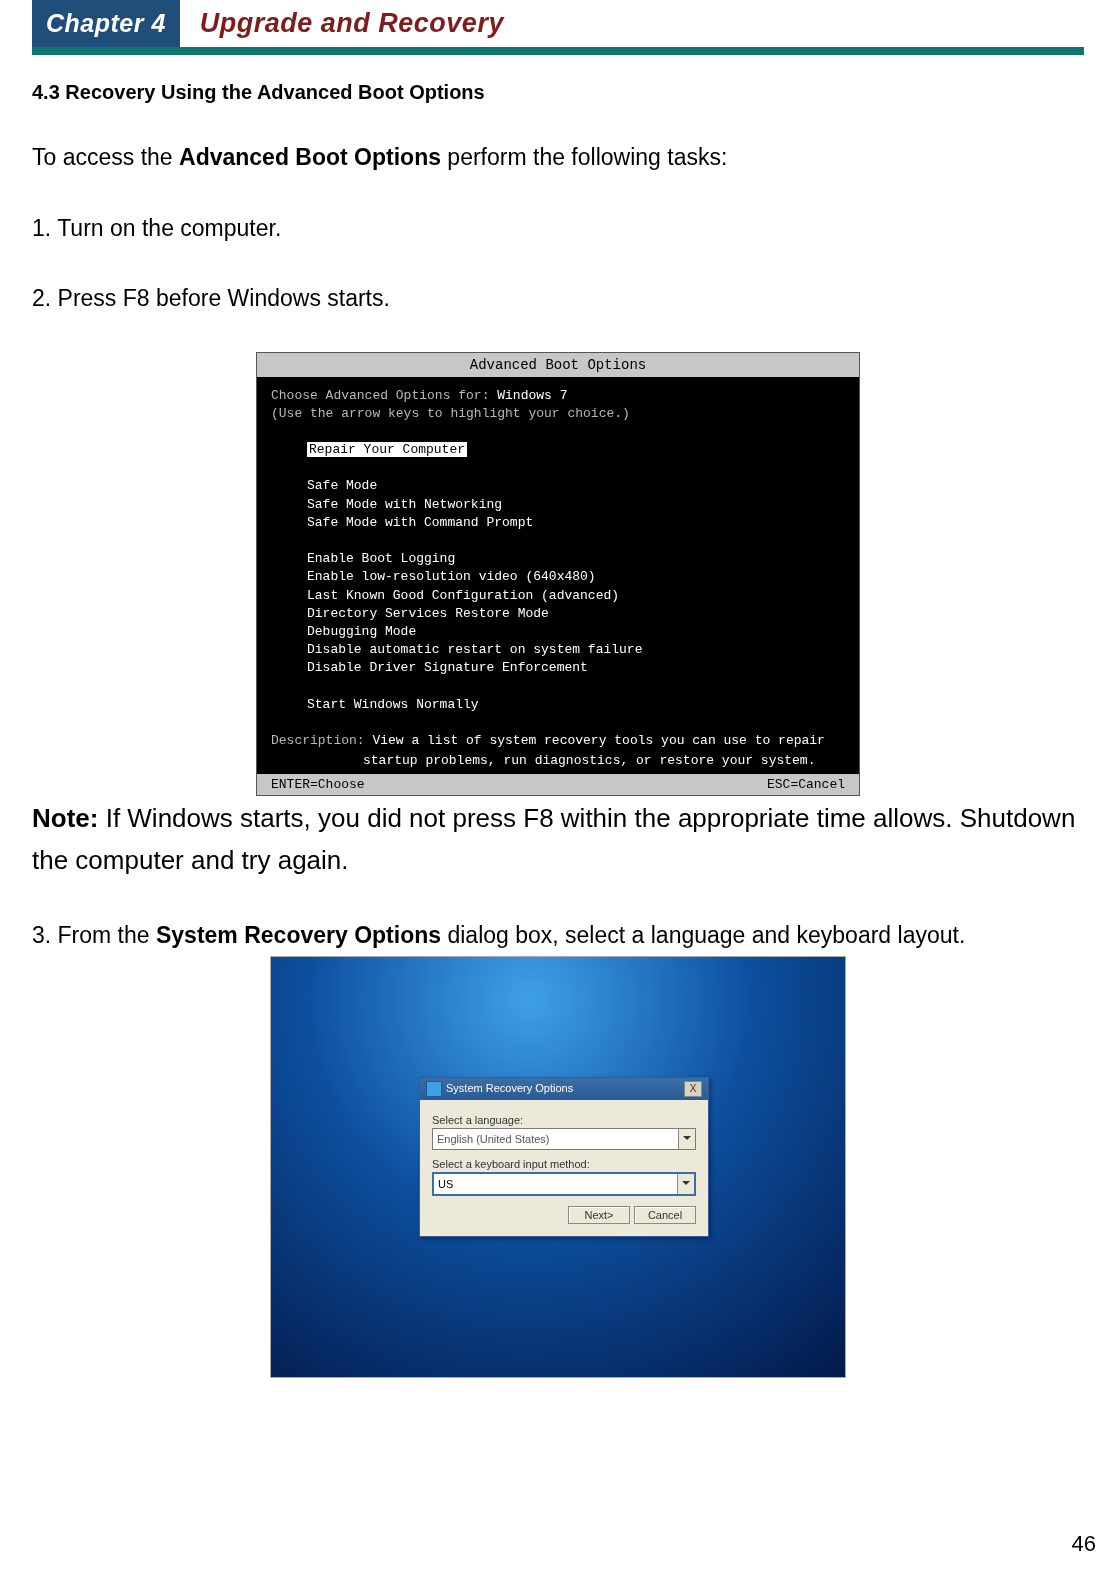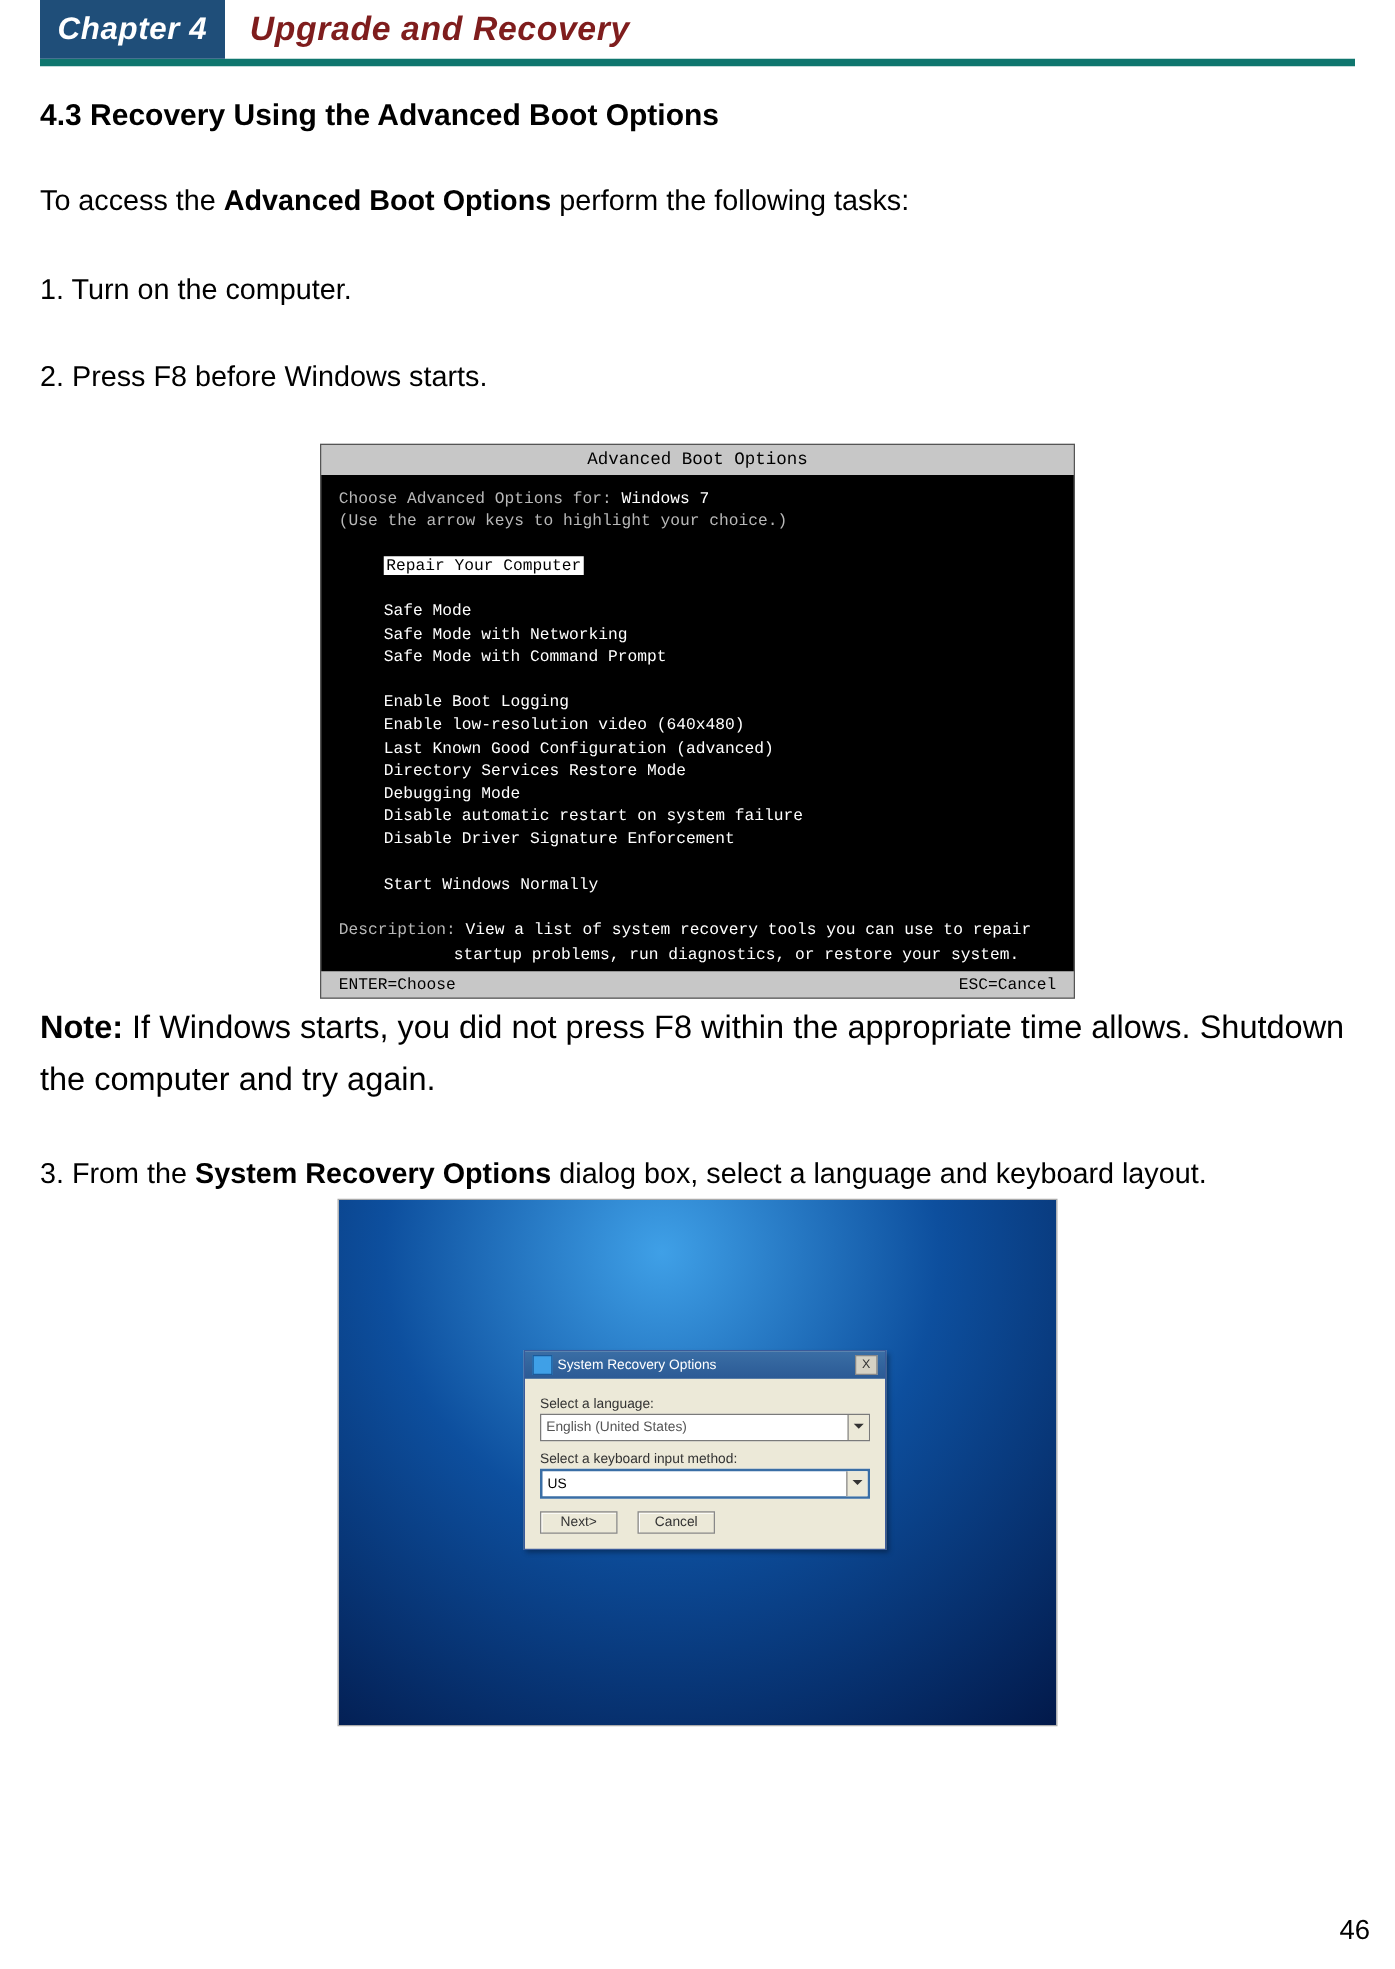--- a/index.html
+++ b/index.html
@@ -1,20 +1,20 @@
 <!DOCTYPE html>
 <html><head>
 <meta charset="utf-8">
 <style>
 html,body{margin:0;padding:0;background:#fff;color:#000;font-family:Arial,Helvetica,sans-serif}
 .page{width:1116px;min-height:1575px;position:relative;margin:0 auto;box-sizing:border-box;padding:0 32px 60px}
-.header-row{display:flex;align-items:stretch;border-bottom:6px solid #0f766e;margin-bottom:26px}
+.header-row{display:flex;align-items:stretch;border-bottom:8px solid #0f766e;margin-bottom:26px}
 .chapter-badge{background:#1f4e79;color:#fff;font-weight:bold;font-style:italic;font-size:25px;padding:8px 14px;display:flex;align-items:center;font-family:Arial,Helvetica,sans-serif;letter-spacing:0.5px}
 .chapter-title{color:#7f1d1d;font-weight:bold;font-style:italic;font-size:27px;padding:8px 0 8px 20px;display:flex;align-items:center;letter-spacing:0.5px}
-.section-h{font-weight:bold;font-size:24px;margin:0 0 36px 0}
+.section-h{font-weight:bold;font-size:20px;margin:0 0 36px 0}
 .body-p{font-size:23px;margin:0 0 36px 0;line-height:1.5}
 .note-p{font-size:26px;margin:0 0 36px 0;line-height:1.6}
 .bold{font-weight:bold}
 .page-num{position:absolute;bottom:18px;right:20px;font-size:22px}
 .fig1-wrap{display:flex;justify-content:center;margin:0 0 2px 0}
 .fig1{width:602px;border:1px solid #555;background:#c7c7c7}
 .fig1-title{font-family:'Courier New',monospace;font-size:14px;text-align:center;padding:4px 0}
 .fig1-body{background:#000;color:#b8b8b8;font-family:'Courier New',monospace;font-size:13px;padding:10px 14px 4px;line-height:1.4}
 .fig1-body .w{color:#fff}
 .fig1-body .sel{background:#fff;color:#000;padding:0 2px}
@@ -25,21 +25,21 @@
 .dlg{position:absolute;left:148px;top:120px;width:288px;background:#ece9d8;border:1px solid #3a5a9a;box-shadow:2px 2px 4px rgba(0,0,0,.35);font-family:'Tahoma',Arial,sans-serif}
 .dlg-titlebar{background:linear-gradient(#3a6ea5,#2b5a95);color:#fff;font-size:11px;padding:3px 6px;display:flex;align-items:center;justify-content:space-between}
 .dlg-close{background:#d6d2c4;color:#333;width:16px;height:14px;font-size:10px;line-height:14px;text-align:center;border:1px solid #888}
 .dlg-body{padding:10px 12px 12px;font-size:11px;color:#333}
 .dlg-label{margin:4px 0 2px 0}
 .dlg-field{display:flex;align-items:center;height:20px;border:1px solid #7a7a7a;background:#fff;margin-bottom:8px}
 .dlg-field.focus{border:2px solid #3a6ea5}
 .dlg-field-val{flex:1;padding:0 4px;font-size:11px;color:#555}
 .dlg-dd{width:16px;height:100%;background:#ece9d8;border-left:1px solid #888;position:relative}
 .dlg-dd:after{content:'';position:absolute;left:4px;top:7px;border-left:4px solid transparent;border-right:4px solid transparent;border-top:4px solid #333}
-.dlg-btns{display:flex;gap:16px;margin-top:10px}
+.dlg-btns{display:flex;justify-content:flex-end;gap:4px;margin-top:10px}
 .dlg-btn{background:#ece9d8;border:1px solid #888;font-size:11px;padding:2px 0;width:60px;text-align:center;box-shadow:1px 1px 0 #fff inset}
 .dlg-icon{width:14px;height:14px;background:#3fa0e7;border:1px solid #1a5a9a;margin-right:4px;display:inline-block;vertical-align:middle}
 .sub-line{margin-top:2px}
 </style>
 </head>
 <body>
 
 <div class="page">
 
   <div class="header-row">

